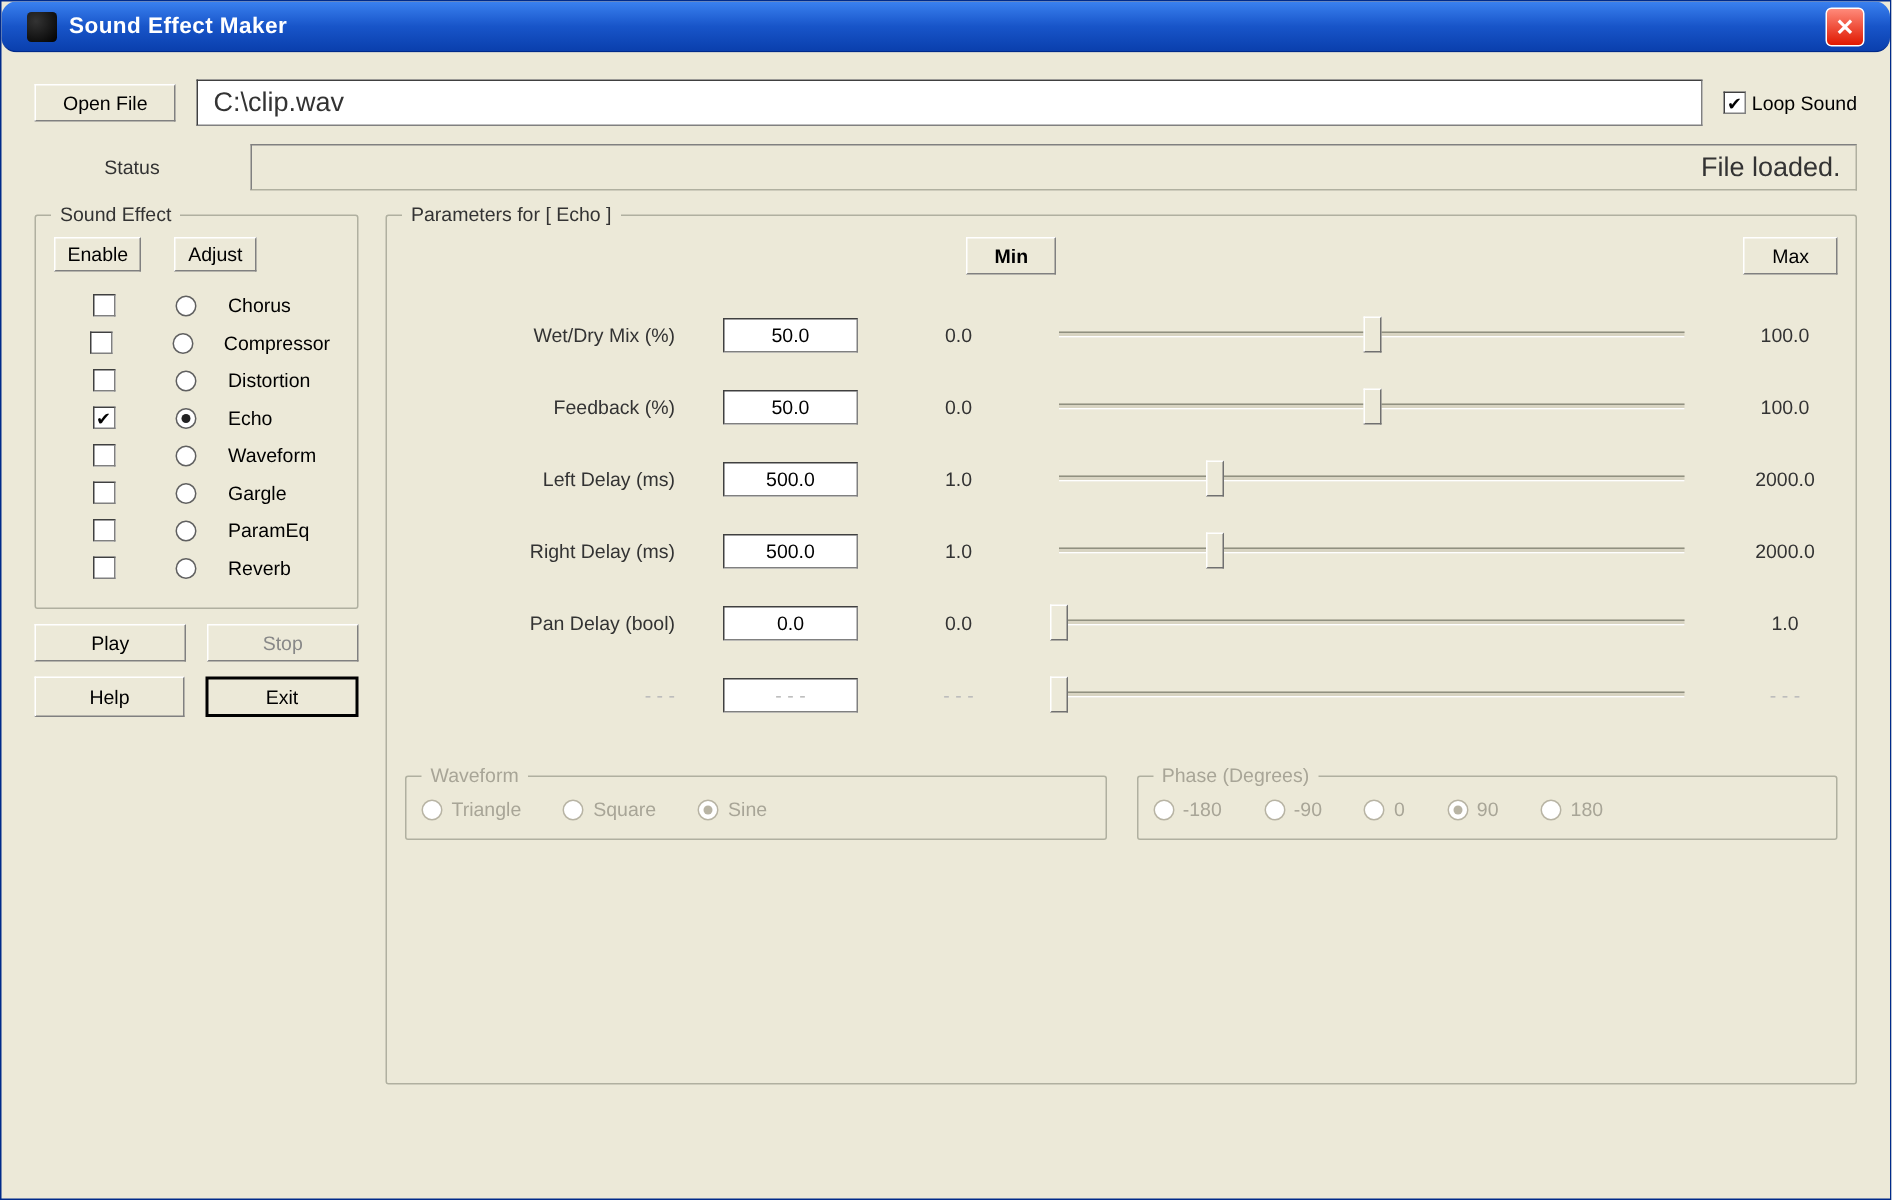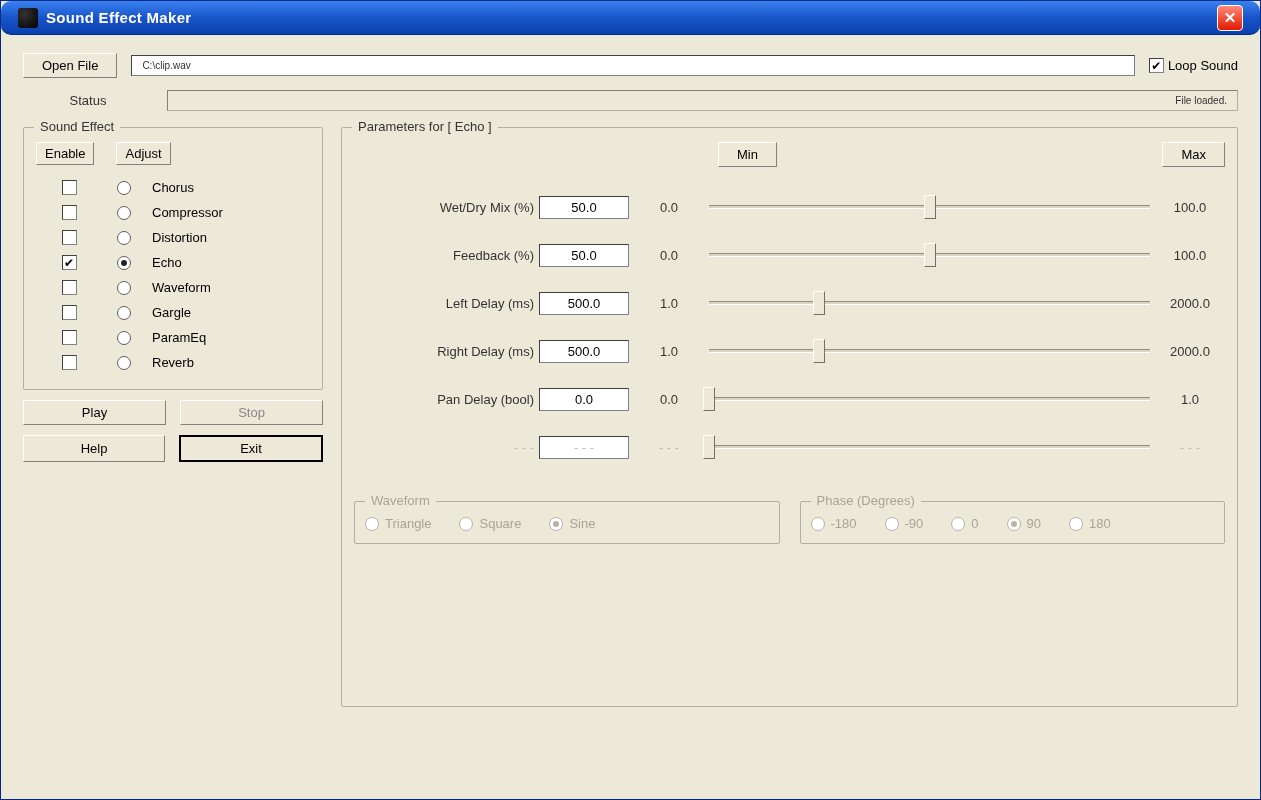--- a/index.html
+++ b/index.html
@@ -70,37 +70,37 @@
   .btn.disabled { color: #888; cursor: default; }
   .btn.bold-border { border: 2px solid #000; }
   .textbox {
     flex: 1;
     background: #fff;
     border: 1px solid #808080;
     border-top-color: #404040;
     border-left-color: #404040;
     padding: 4px 10px;
     font-family: inherit;
-    font-size: 10px;
+    font-size: 18px;
     color: #333;
   }
   .textbox.sunken { background: #ece9d8; border: 1px solid #b0b0a0; border-top-color:#808080; border-left-color:#808080;text-align:right; }
   .cbwrap { display: flex; align-items: center; gap: 4px; }
   .checkbox {
     width: 15px; height: 15px;
     background: #fff;
     border: 1px solid #808080;
     border-top-color: #404040; border-left-color:#404040;
     display: inline-flex; align-items: center; justify-content: center;
     font-size: 12px; line-height: 1;
   }
   .status-row { display: flex; align-items: center; gap: 14px; margin-bottom: 16px; }
   .status-row .lbl { width: 130px; text-align: center; color: #333; }
   .main-cols { display: flex; gap: 18px; align-items: flex-start; }
-  .left-col { width: 300px; display:flex; flex-direction:column; gap:10px; }
+  .left-col { width: 216px; display:flex; flex-direction:column; gap:10px; }
   .groupbox {
     border: 1px solid #b0b0a0;
     border-radius: 2px;
     padding: 14px 12px 14px 12px;
     position: relative;
     background: #ece9d8;
   }
   .groupbox > .legend {
     position: absolute;
     top: -9px;
@@ -123,23 +123,23 @@
     border:1px solid #606060; background:#fff;
     display:inline-flex; align-items:center; justify-content:center;
   }
   .radio .dot { width:6px;height:6px;border-radius:50%;background:#222; }
   .btn-row { display:flex; gap:14px; }
   .btn-row .btn { flex:1; }
 
   .params-box { flex:1; min-height: 580px; }
   .minmax-row { display:flex; margin-bottom:16px; padding-left:0; }
   .minmax-row .spacer1 { width: 360px; }
-  .minmax-row .minbtn { margin-left: 4px; }
+  .minmax-row .minbtn { margin-left: 14px; font-weight: bold; }
   .minmax-row .grow { flex:1; }
-  .param-row { display:flex; align-items:center; gap:5px; padding: 12px 0; }
+  .param-row { display:flex; align-items:center; gap:32px; padding: 12px 0; }
   .param-row .plabel { width: 180px; text-align:right; color:#333; }
   .param-row .pval {
     width: 90px; text-align:center;
     background:#fff; border:1px solid #808080;
     border-top-color:#404040; border-left-color:#404040;
     padding:3px 0; font-size:13px;
   }
   .param-row .pmin, .param-row .pmax { width:70px; text-align:center; color:#333; }
   .param-row.disabled .plabel,
   .param-row.disabled .pmin,

